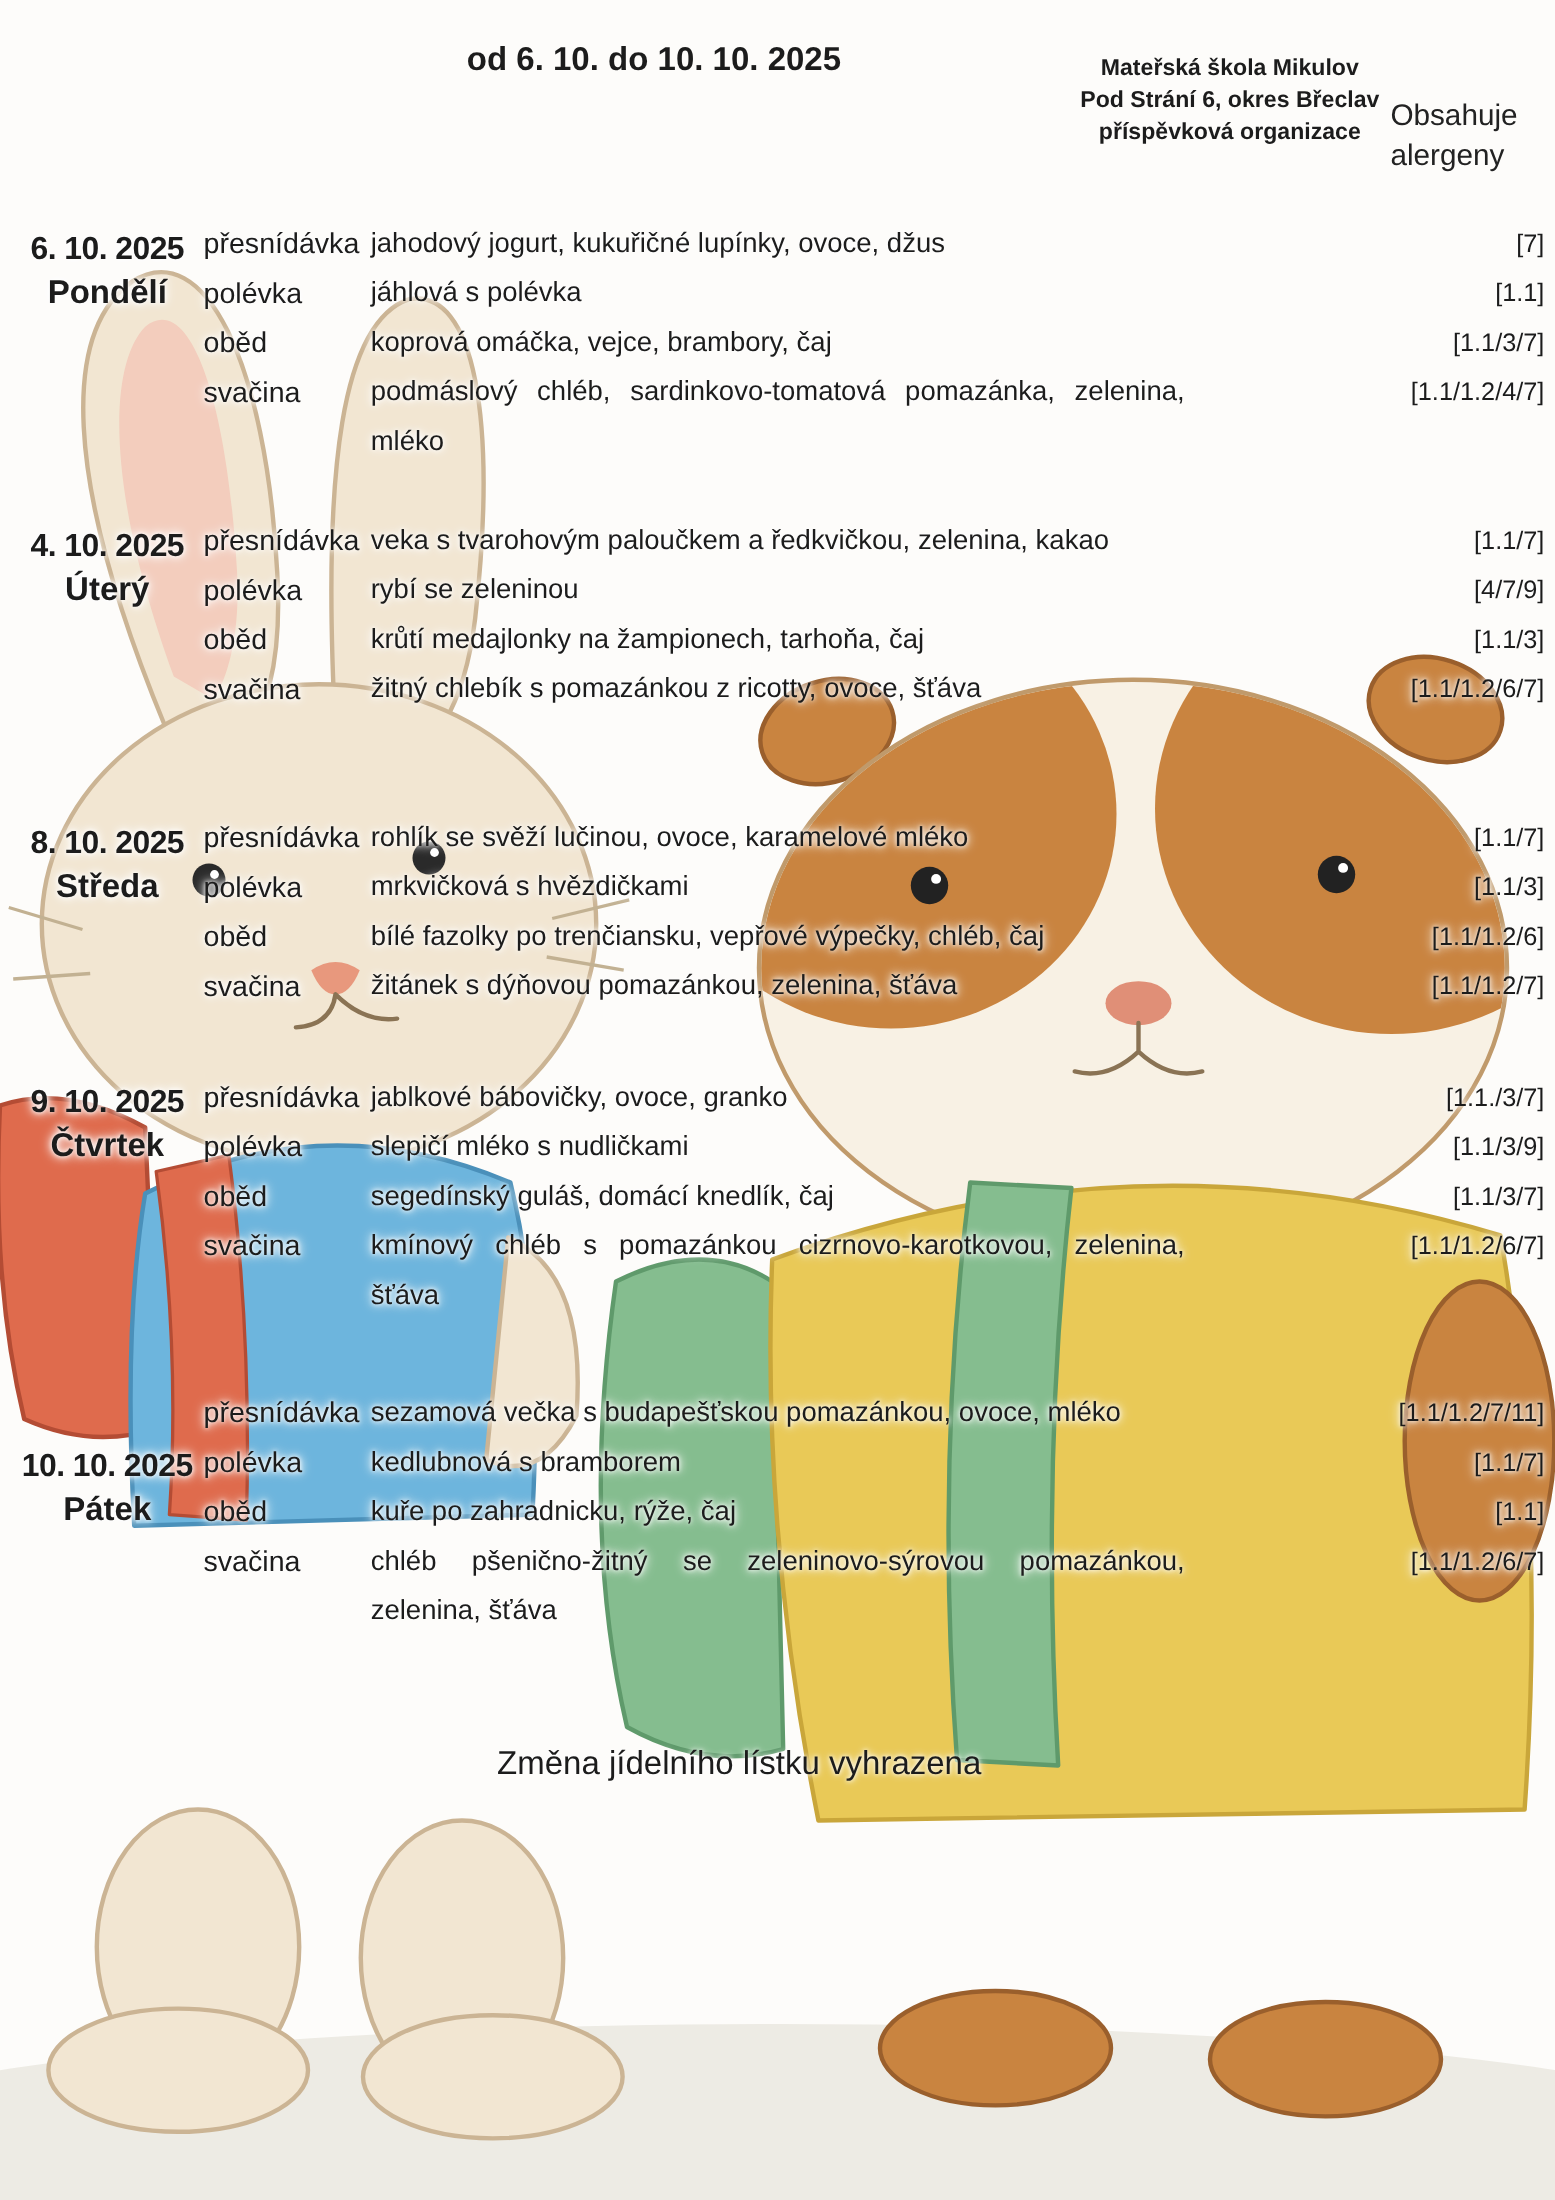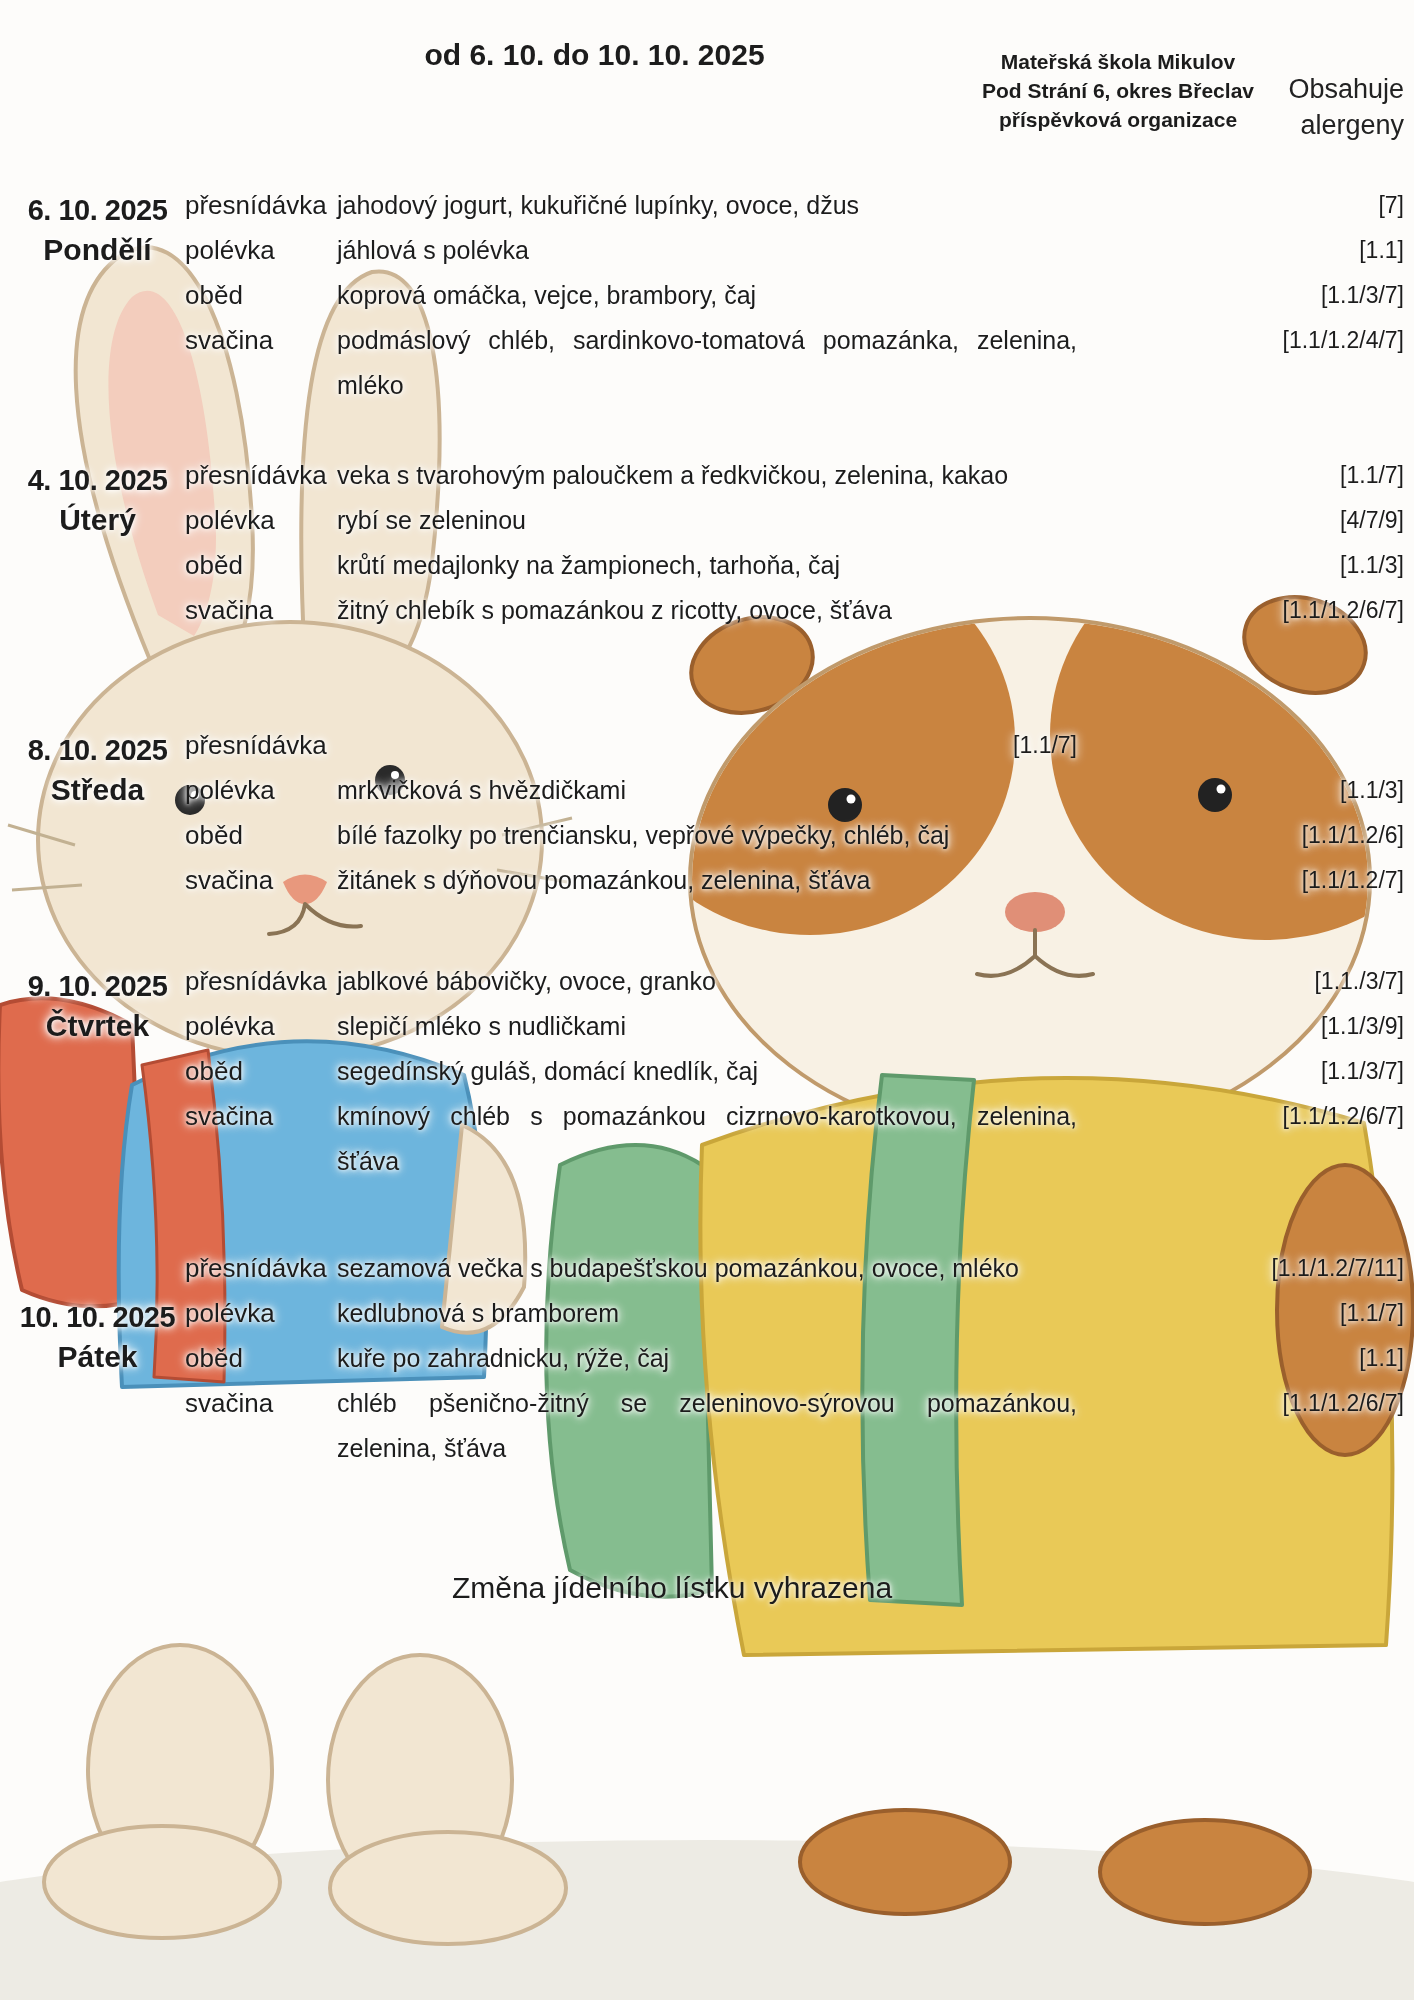--- a/index.html
+++ b/index.html
@@ -24,22 +24,22 @@
   .title {
     text-align:center; padding-right:230px;
     font-size:96px; font-weight:bold; letter-spacing:-3px;
     margin-top:52px; line-height:1.05;
   }
   .subtitle {
     text-align:center; padding-right:225px;
     font-size:30px; font-weight:bold; margin-top:10px;
   }
   .allergen-header {
-    width:140px; margin-left:auto; 
-    text-align:right; font-size:27px; line-height:1.32; color:#222;
+    width:140px; margin-left:auto; margin-top:16px;
+    font-size:27px; line-height:1.32; color:#222;
   }
 
   .days { margin-top:40px; }
   .day { display:grid; grid-template-columns:175px 1fr; }
   .day:nth-of-type(1){ margin-bottom:45px; }
   .day:nth-of-type(2){ margin-bottom:90px; }
   .day:nth-of-type(3){ margin-bottom:56px; }
   .day:nth-of-type(4){ margin-bottom:62px; }
   .day:nth-of-type(5) .date-cell { padding-top:52px; }
 
@@ -196,20 +196,21 @@
     </section>
 
     <section class="day">
       <div class="date-cell">
         <div class="date">8. 10. 2025</div>
         <div class="dayname">Středa</div>
       </div>
       <div class="meal-rows">
         <div class="meal-row">
           <div class="meal-type">přesnídávka</div>
+          <div class="meal-dish">rohlík se svěží lučinou, ovoce, karamelové mléko</div>
           <div class="meal-allergens">[1.1/7]</div>
         </div>
         <div class="meal-row">
           <div class="meal-type">polévka</div>
           <div class="meal-dish">mrkvičková s hvězdičkami</div>
           <div class="meal-allergens">[1.1/3]</div>
         </div>
         <div class="meal-row">
           <div class="meal-type">oběd</div>
           <div class="meal-dish">bílé fazolky po trenčiansku, vepřové výpečky, chléb, čaj</div>

